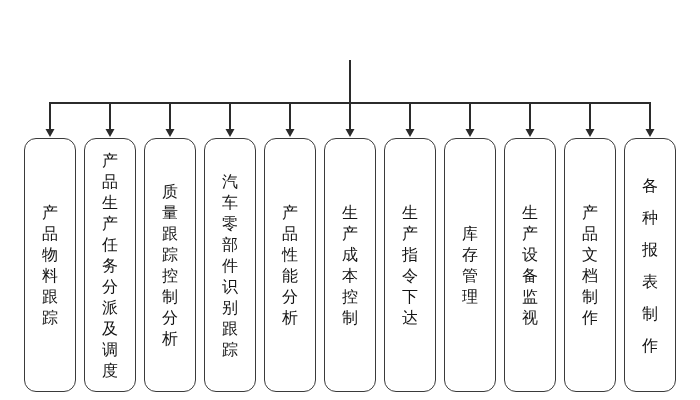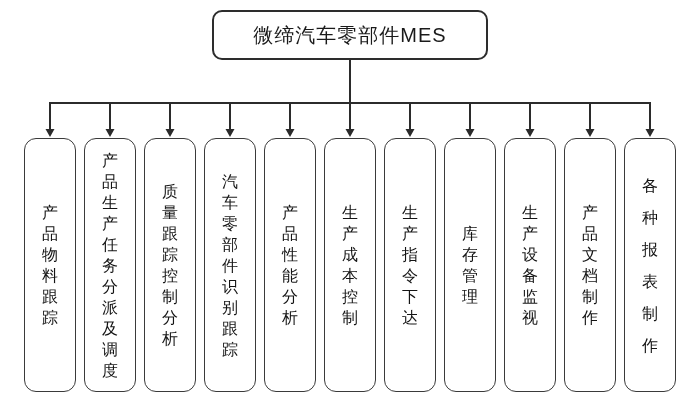--- a/index.html
+++ b/index.html
@@ -70,23 +70,20 @@
   }
   .vspace {
     height: 11px;
   }
 </style>
 </head>
 <body>
 
 <div class="canvas">
 
-  <div class="root-box">
-    <span class="root-label">微缔汽车零部件MES</span>
-  </div>
 
   <svg class="connectors" xmlns="http://www.w3.org/2000/svg">
       <line x1="350" y1="60" x2="350" y2="103" stroke="#2b2b2b" stroke-width="2"></line>
       <line x1="49" y1="103" x2="651" y2="103" stroke="#2b2b2b" stroke-width="2"></line>
       <line x1="50" y1="103" x2="50" y2="130" stroke="#2b2b2b" stroke-width="2"></line>
       <polygon points="45.5,129 54.5,129 50,137" fill="#2b2b2b"></polygon>
       <line x1="110" y1="103" x2="110" y2="130" stroke="#2b2b2b" stroke-width="2"></line>
       <polygon points="105.5,129 114.5,129 110,137" fill="#2b2b2b"></polygon>
       <line x1="170" y1="103" x2="170" y2="130" stroke="#2b2b2b" stroke-width="2"></line>
       <polygon points="165.5,129 174.5,129 170,137" fill="#2b2b2b"></polygon>

